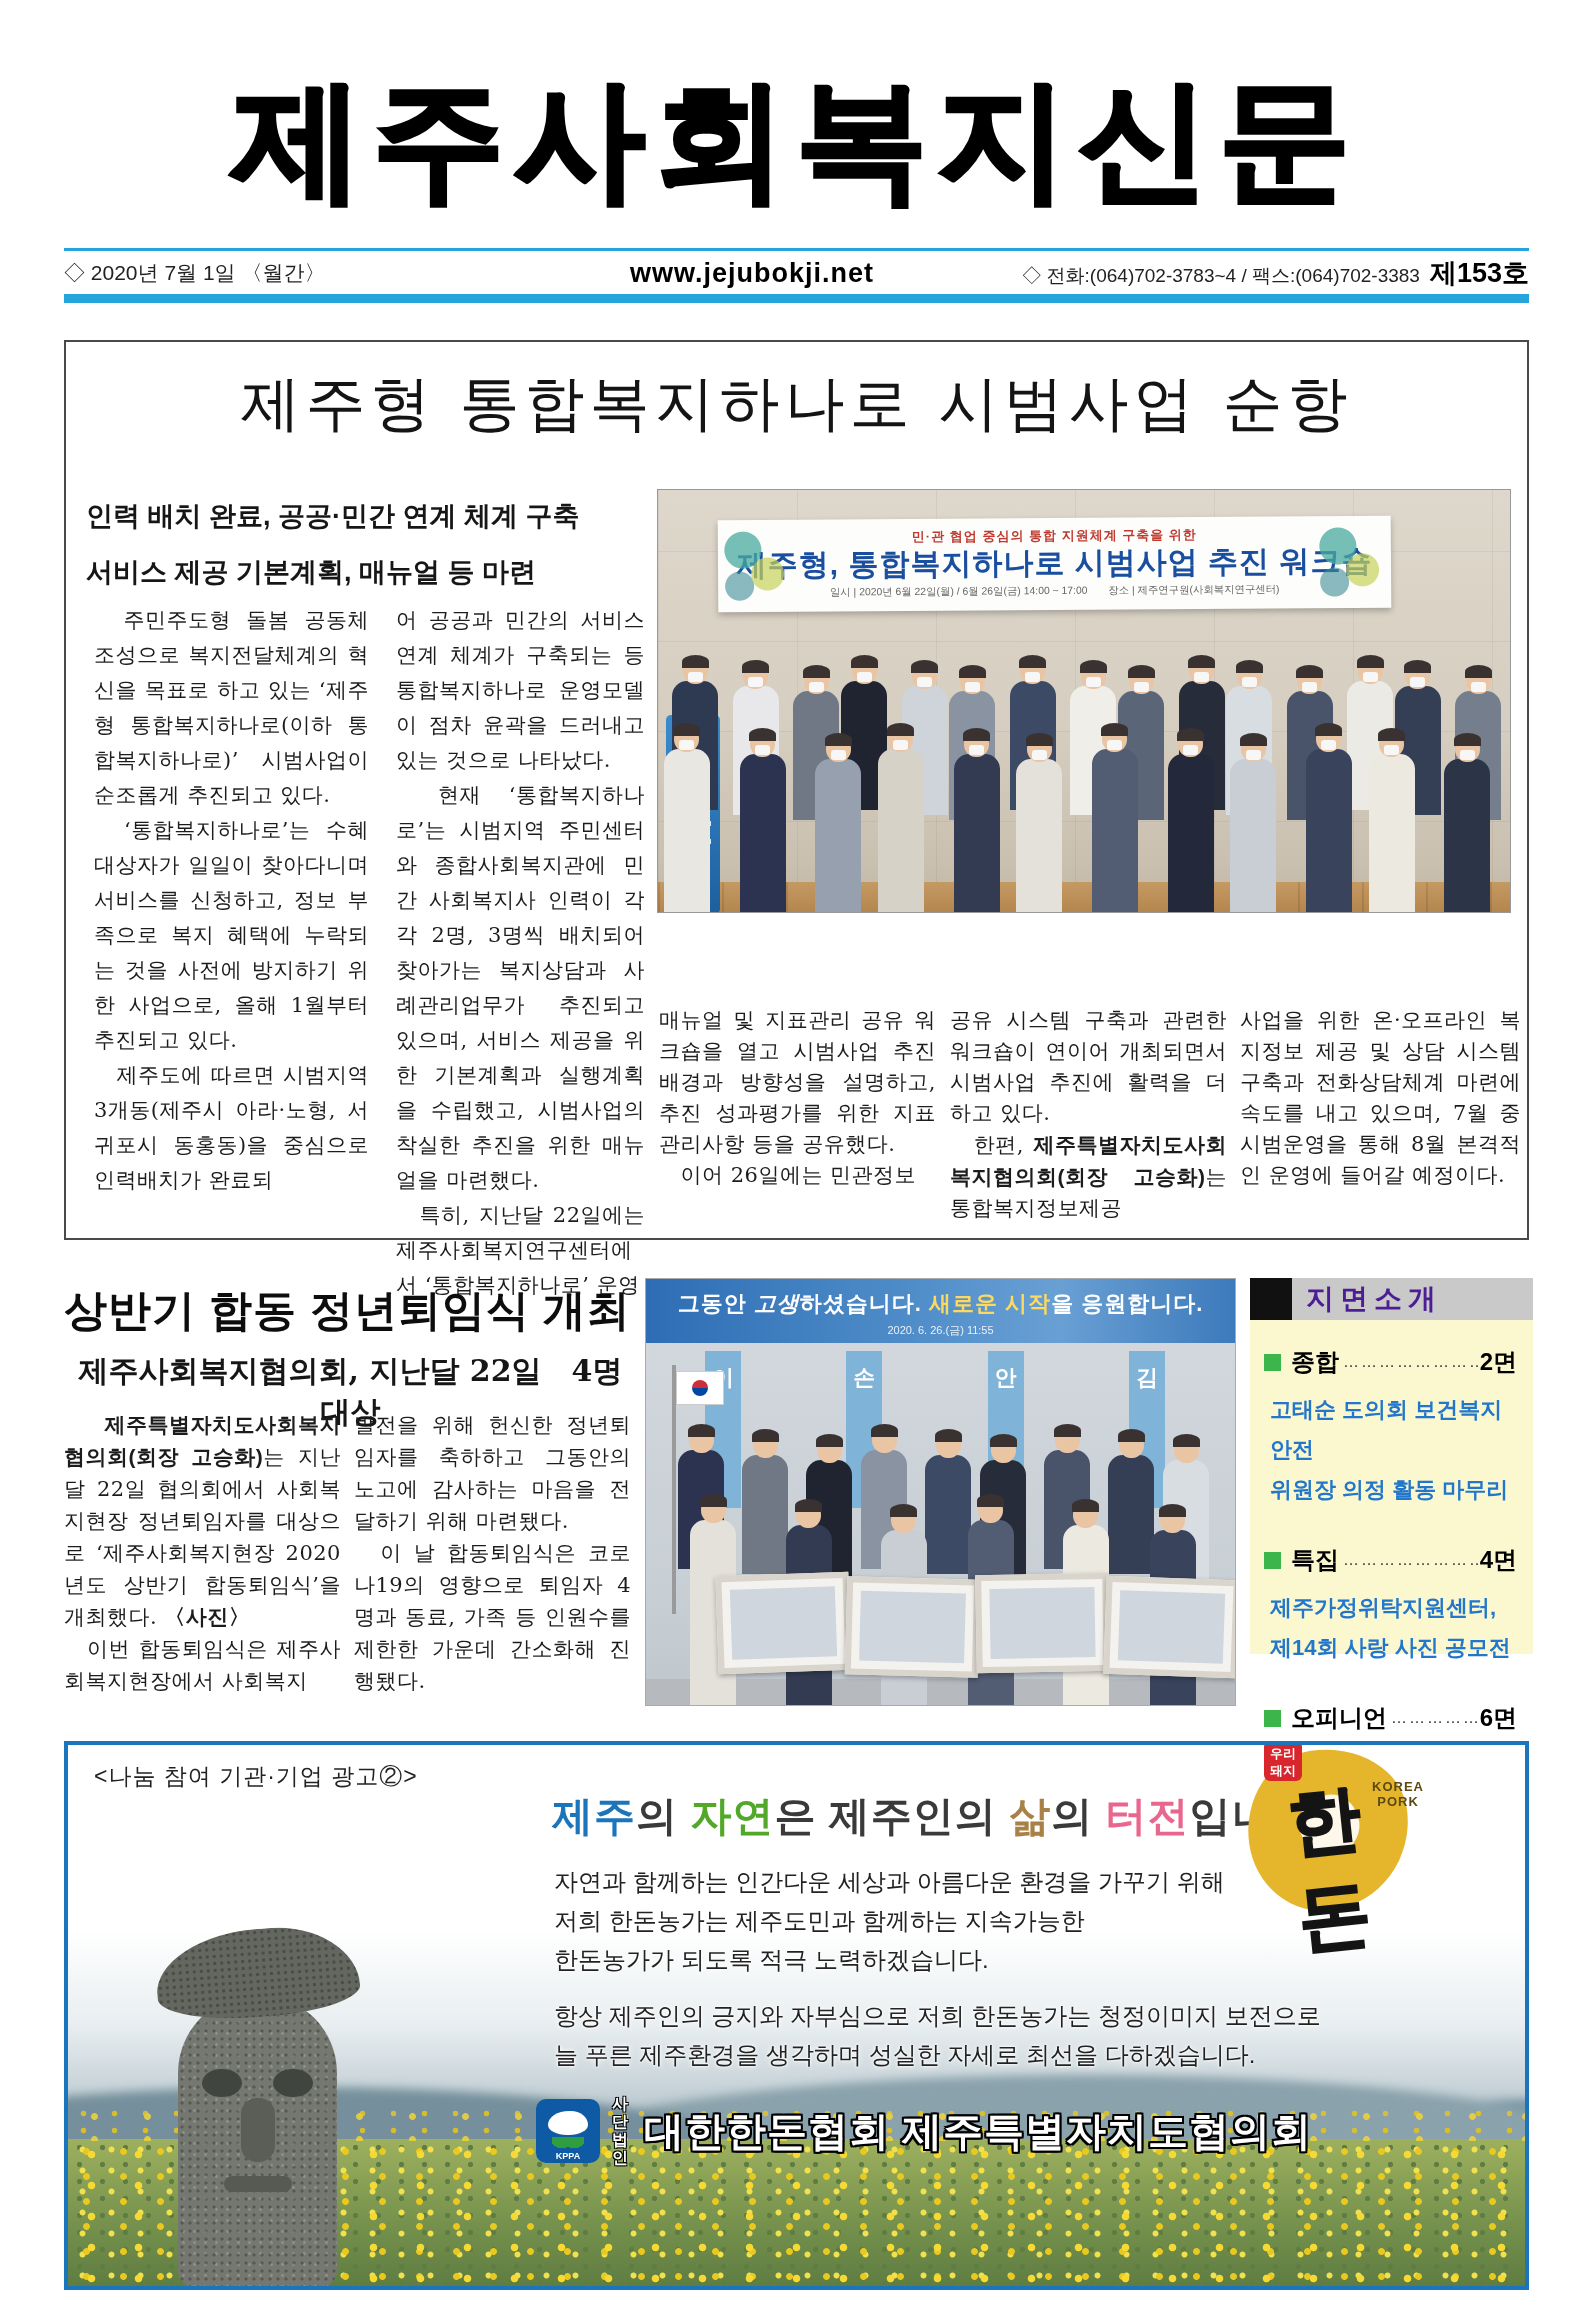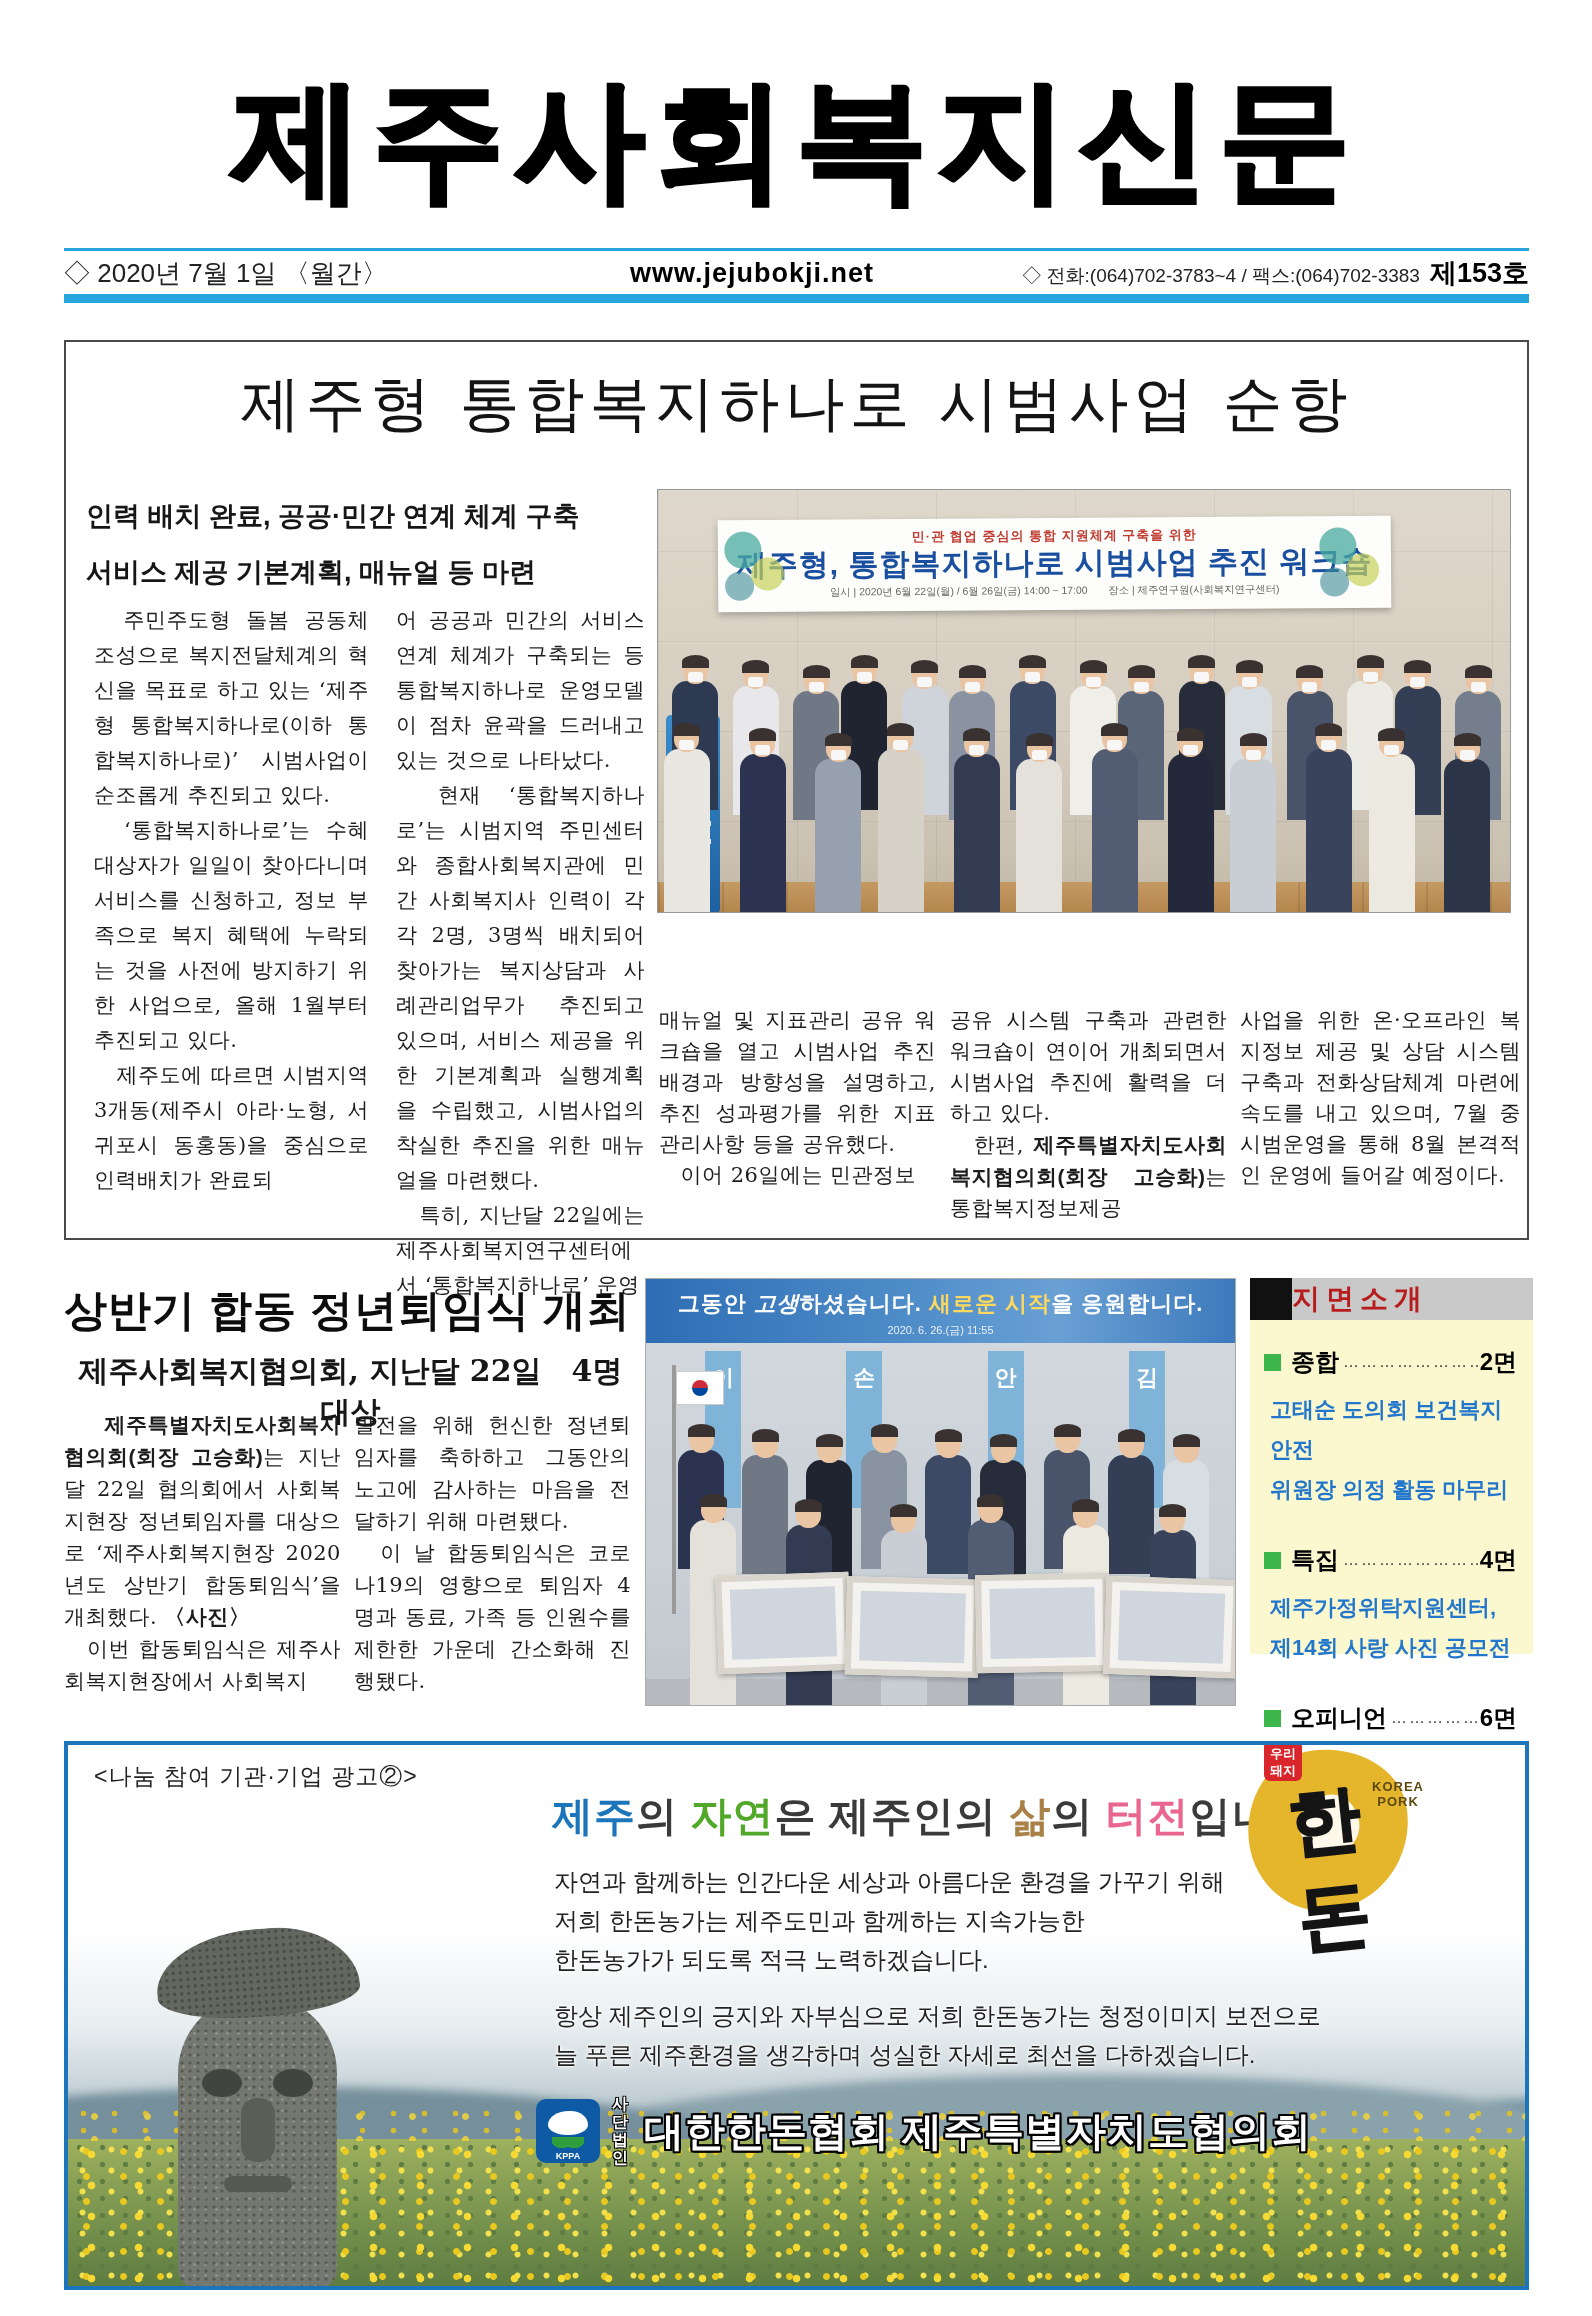--- a/index.html
+++ b/index.html
@@ -9,21 +9,21 @@
   .pre{white-space:pre-line;}
 
   
   .masthead{left:0;top:48px;width:1592px;text-align:center;
     font-family:"DejaVu Serif",serif;font-weight:900;font-size:131px;line-height:159px;
     letter-spacing:10px;color:#000;-webkit-text-stroke:4px #000;}
   .rule{left:64px;width:1465px;background:#25a5dc;}
   .rule-top{top:236px;height:3px;}
   .rule-bot{top:282px;height:9px;}
   .dateline{left:64px;top:241px;width:1465px;height:40px;display:flex;align-items:center;}
-  .dl-left{font-size:26px;color:#222;flex:0 0 428px;}
+  .dl-left{font-size:21px;color:#222;flex:0 0 428px;}
   .dl-center{flex:1;text-align:center;font-weight:bold;font-size:27px;letter-spacing:1px;color:#000;}
   .dl-right{flex:0 0 517px;text-align:right;font-size:19px;color:#222;display:flex;justify-content:flex-end;align-items:baseline;gap:10px;}
   .dl-issue{font-weight:bold;font-size:27px;color:#000;}
 
   
   .main-box{left:64px;top:328px;width:1461px;height:896px;border:2px solid #4a4a4a;background:#fff;}
   .main-headline{left:0;top:22px;width:1461px;text-align:center;
     font-family:"DejaVu Serif",serif;font-weight:400;font-size:60px;letter-spacing:5px;color:#141414;}
   .main-sub{left:20px;top:146px;width:569px;text-align:left;font-weight:bold;
     font-size:27px;line-height:56px;color:#161616;}
@@ -97,21 +97,21 @@
   .cert .inner{position:absolute;inset:8px;background:#cfd6de;}
   .cert1{left:12%;top:295px;transform:rotate(-2deg);}
   .cert2{left:34%;top:299px;transform:rotate(1.5deg);}
   .cert3{left:56%;top:295px;transform:rotate(-1deg);}
   .cert4{left:78%;top:299px;transform:rotate(2deg);}
 
   
   .sidebar{left:1250px;top:1266px;width:283px;}
   .sb-header{display:flex;align-items:center;height:42px;background:#c9c9c9;}
   .sb-square{width:42px;height:42px;background:#111;}
-  .sb-title{font-weight:900;font-size:28px;letter-spacing:6px;color:#b91c1c;}
+  .sb-title{font-weight:900;font-size:28px;letter-spacing:6px;color:#4c1d95;padding-left:14px;}
   .sb-body{background:#fbf7cf;padding:26px 16px 10px 14px;height:334px;box-sizing:border-box;}
   .sb-item{margin-bottom:34px;}
   .sb-row{display:flex;align-items:center;}
   .sb-green{width:17px;height:17px;background:#3cb54a;margin-right:10px;flex:0 0 auto;}
   .sb-label{font-weight:900;font-size:24px;color:#000;}
   .sb-dots{flex:1;overflow:hidden;white-space:nowrap;color:#333;font-size:16px;letter-spacing:2px;padding:0 4px;}
   .sb-page{font-weight:900;font-size:24px;color:#000;}
   .sb-desc{margin-top:12px;padding-left:6px;color:#2277cc;font-weight:bold;font-size:22px;line-height:40px;white-space:pre-line;}
 
   

